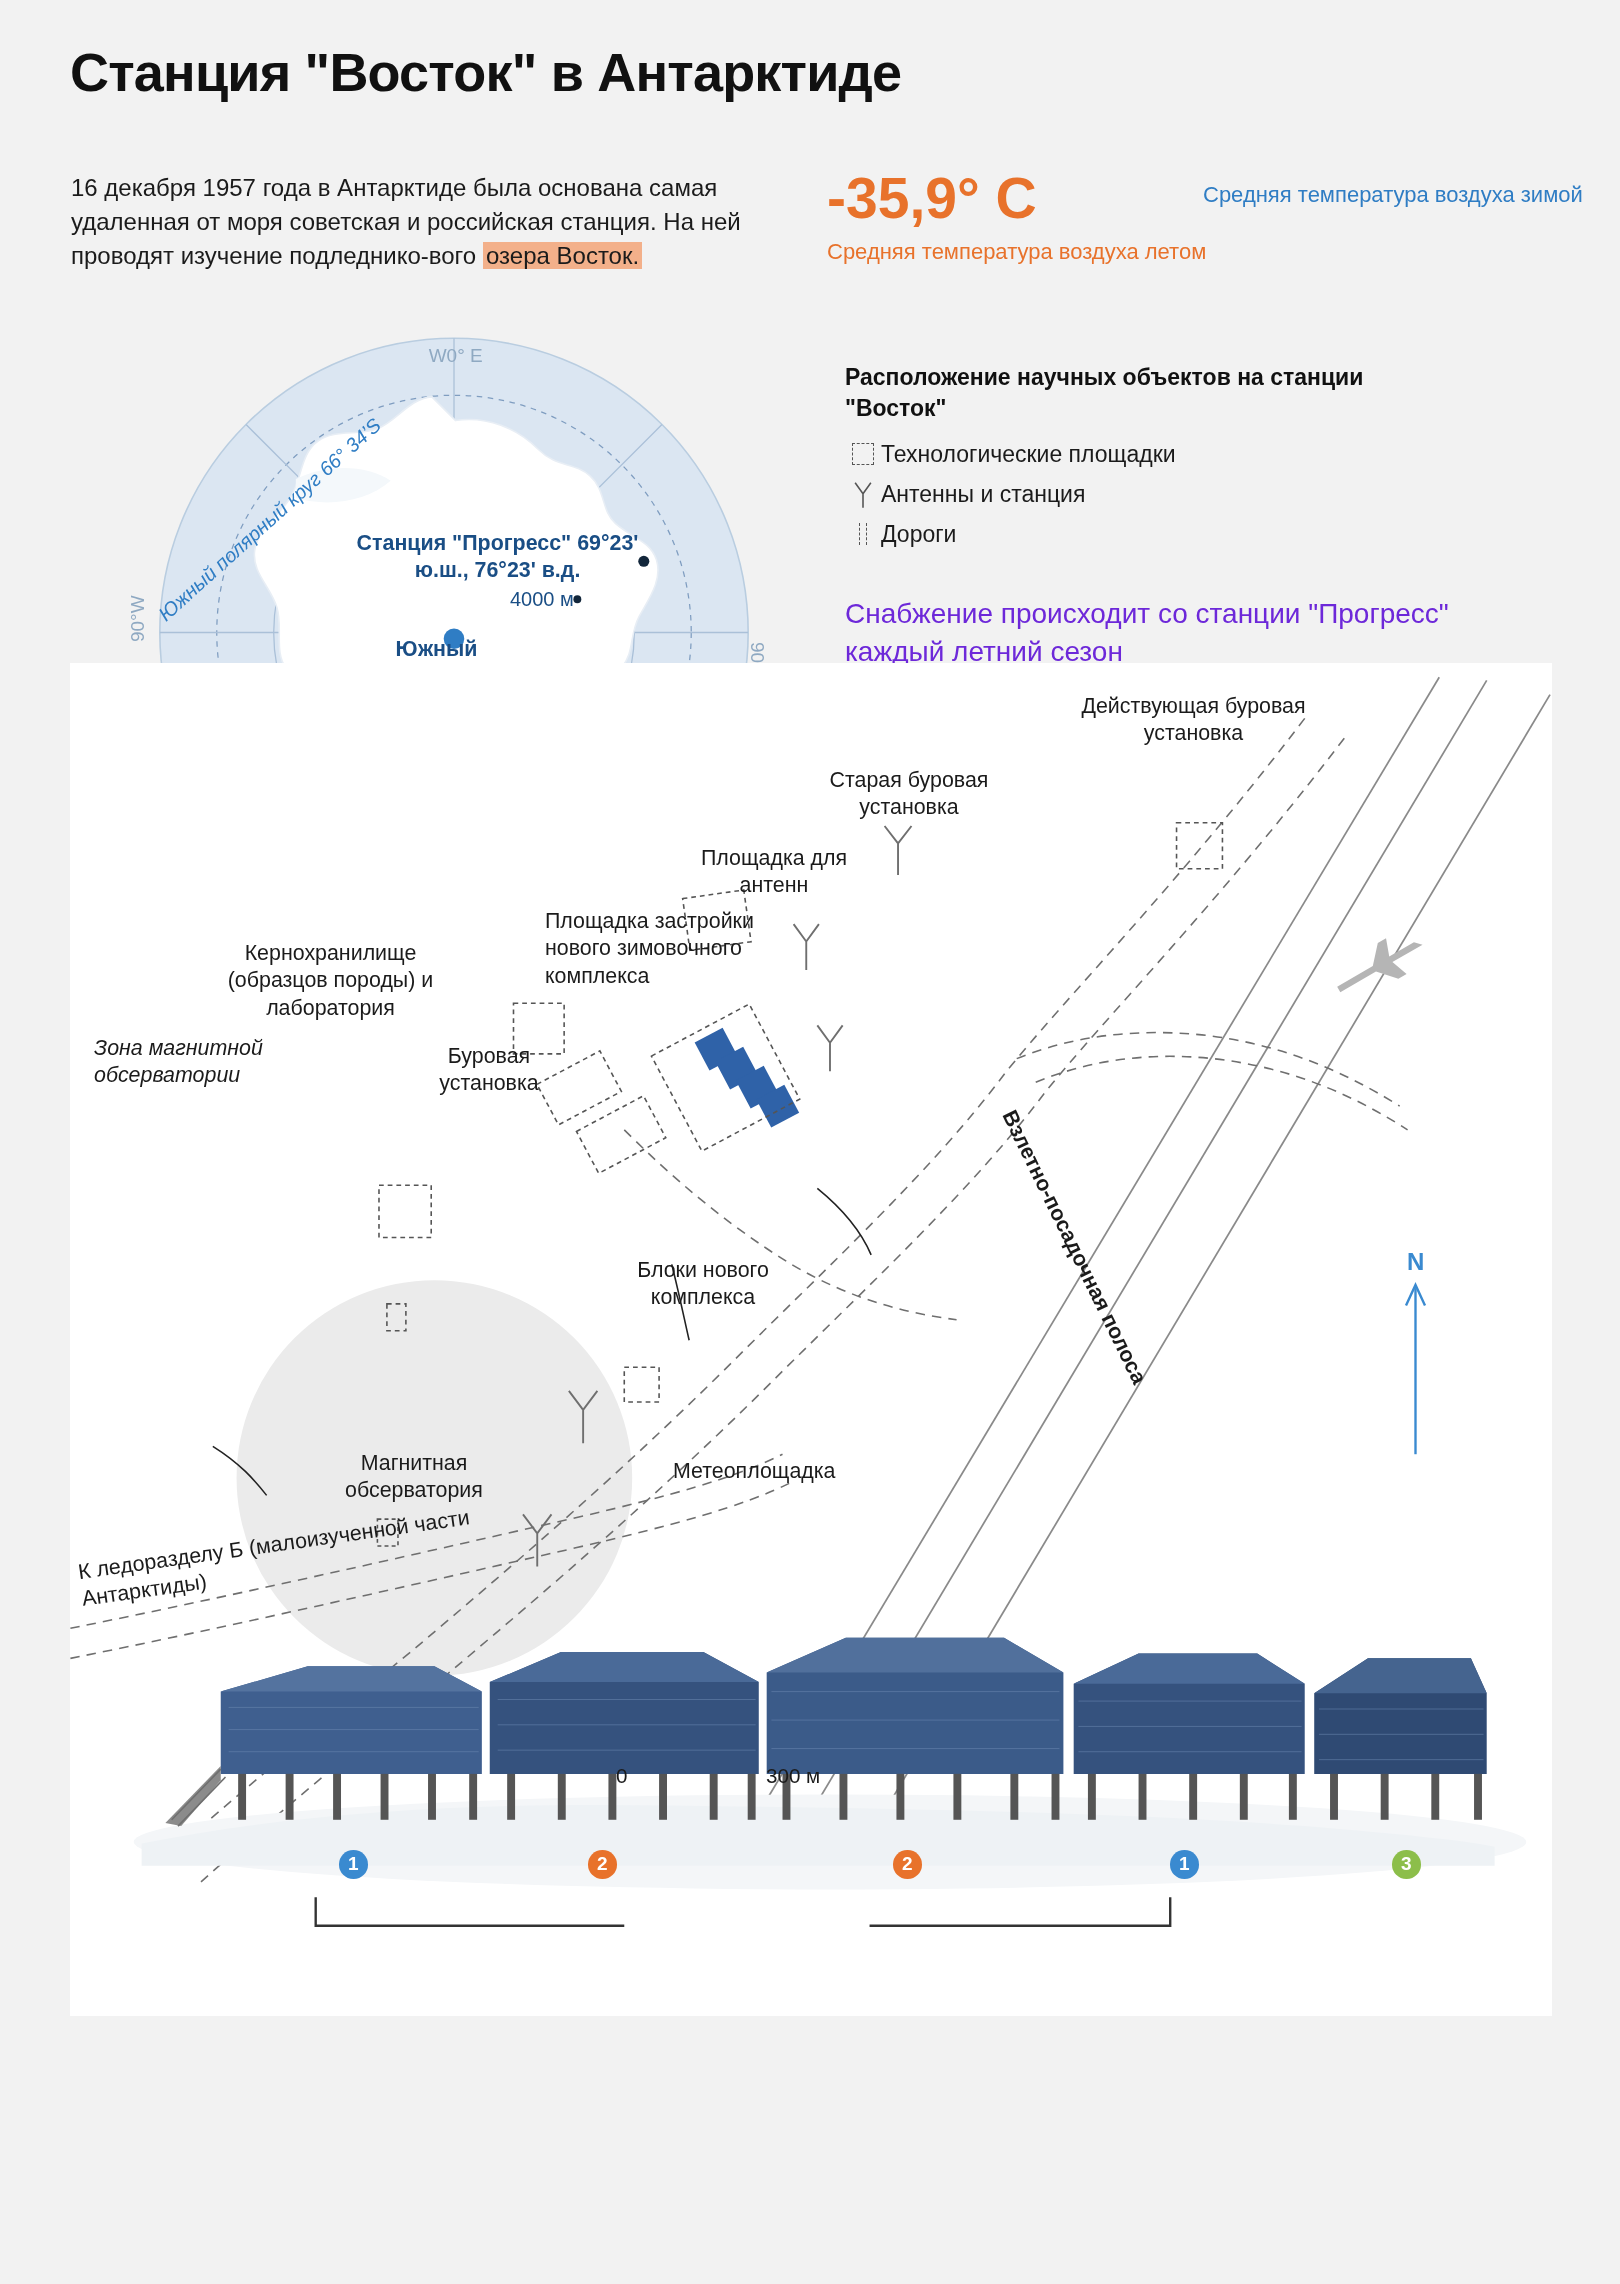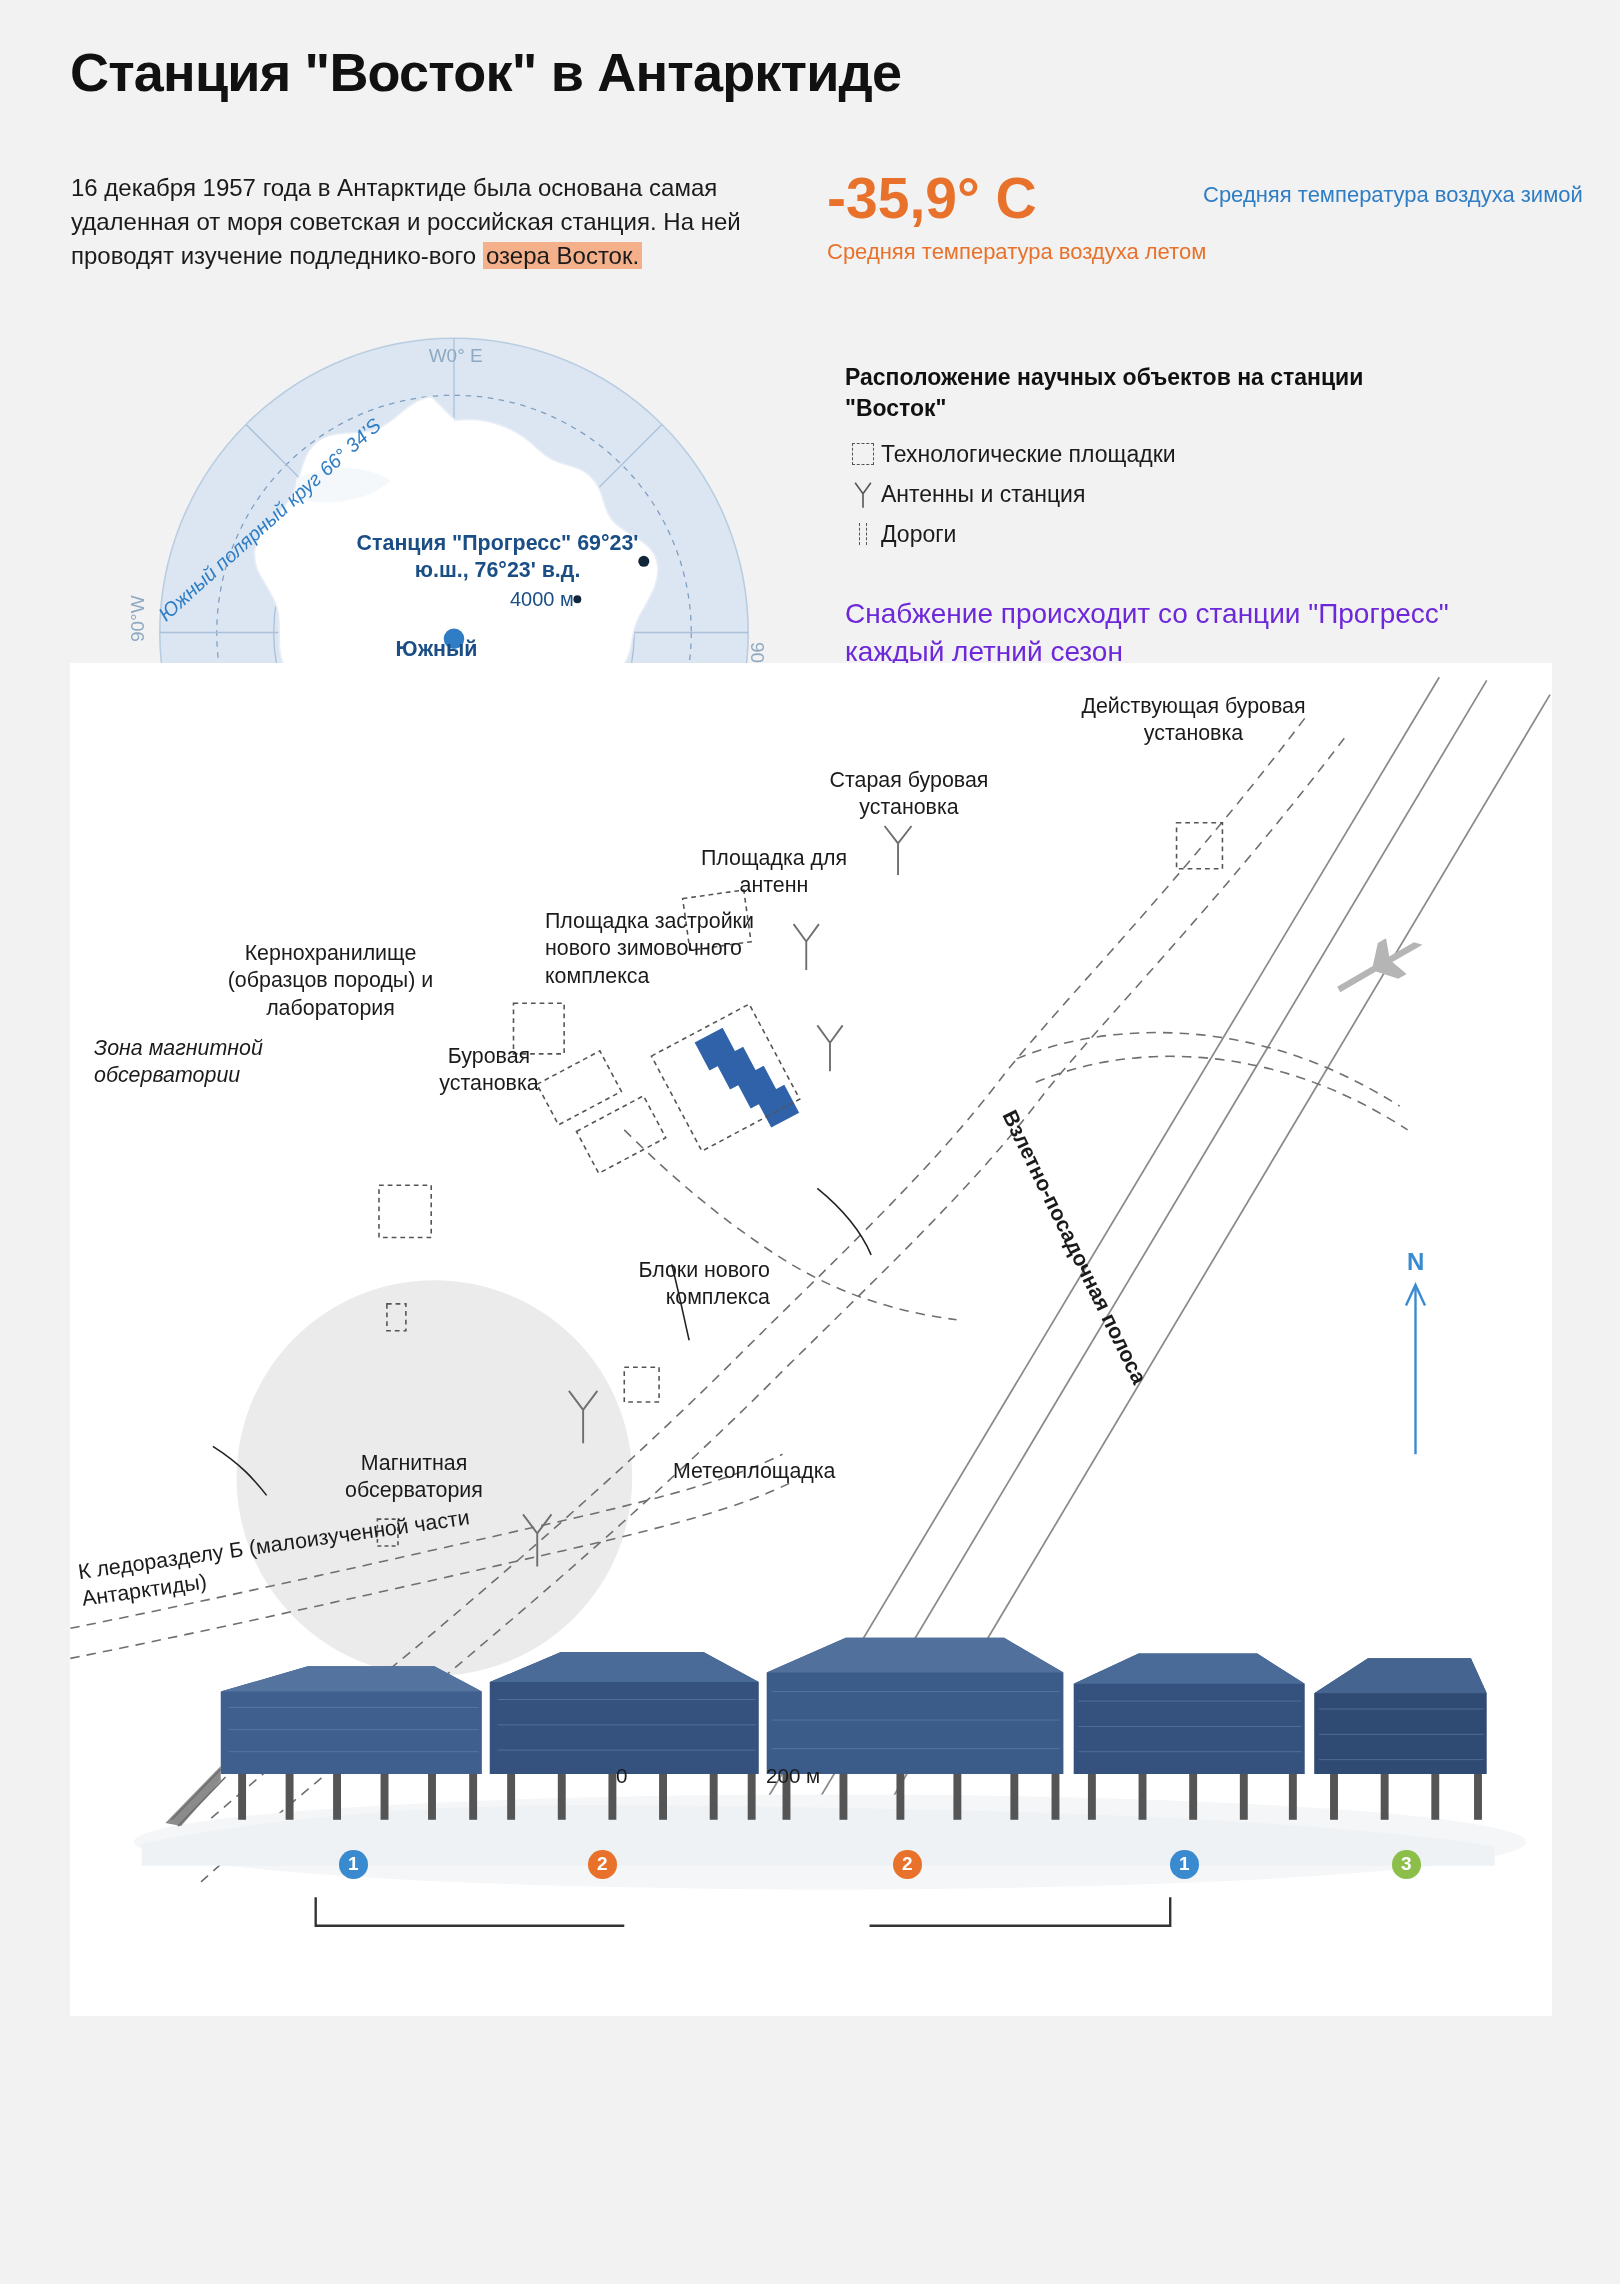--- a/index.html
+++ b/index.html
@@ -330,30 +330,30 @@
         <path d="M1390 1560 L1390 1596 L1010 1596"></path>
       </g>
     </svg>
 
     <div class="plan-label center" style="left:1005px;top:30px;width:237px;">Действующая буровая установка</div>
     <div class="plan-label center" style="left:744px;top:104px;width:190px;">Старая буровая установка</div>
     <div class="plan-label center" style="left:625px;top:182px;width:158px;">Площадка для антенн</div>
     <div class="plan-label" style="left:475px;top:245px;width:261px;">Площадка застройки нового зимовочного комплекса</div>
     <div class="plan-label center" style="left:142px;top:277px;width:237px;">Кернохранилище (образцов породы) и лаборатория</div>
     <div class="plan-label center" style="left:340px;top:380px;width:158px;">Буровая установка</div>
-    <div class="plan-label center" style="left:518px;top:594px;width:182px;text-align:right;">Блоки нового комплекса</div>
+    <div class="plan-label center" style="left:542px;top:594px;width:182px;">Блоки нового комплекса</div>
     <div class="plan-label" style="left:24px;top:372px;width:214px;font-style:italic;">Зона магнитной обсерватории</div>
     <div class="plan-label center" style="left:237px;top:787px;width:214px;">Магнитная обсерватория</div>
     <div class="plan-label" style="left:603px;top:795px;width:206px;">Метеоплощадка</div>
     <div class="plan-label" style="left:8px;top:863px;width:475px;transform:rotate(-8deg);">К ледоразделу Б (малоизученной части Антарктиды)</div>
     <div class="plan-label" style="left:950px;top:443px;font-weight:bold;transform:rotate(64deg);transform-origin:left top;white-space:nowrap;">Взлетно-посадочная полоса</div>
     <div class="plan-label" style="left:1337px;top:584px;color:#3a8ad0;font-weight:bold;font-size:24px;">N</div>
 
     <div class="plan-label" style="left:546px;top:1100px;font-size:20.6px;">0</div>
-    <div class="plan-label" style="left:696px;top:1100px;font-size:20.6px;">200 м</div>
+    <div class="plan-label" style="left:696px;top:1100px;font-size:20.6px;">300 м</div>
 
     <div style="position:absolute;left:269px;top:1187px;"><span class="numchip c1">1</span></div>
     <div style="position:absolute;left:518px;top:1187px;"><span class="numchip c2">2</span></div>
     <div style="position:absolute;left:823px;top:1187px;"><span class="numchip c2">2</span></div>
     <div style="position:absolute;left:1100px;top:1187px;"><span class="numchip c1">1</span></div>
     <div style="position:absolute;left:1322px;top:1187px;"><span class="numchip c3">3</span></div>
 
   </div>
 
   <div class="footer">

